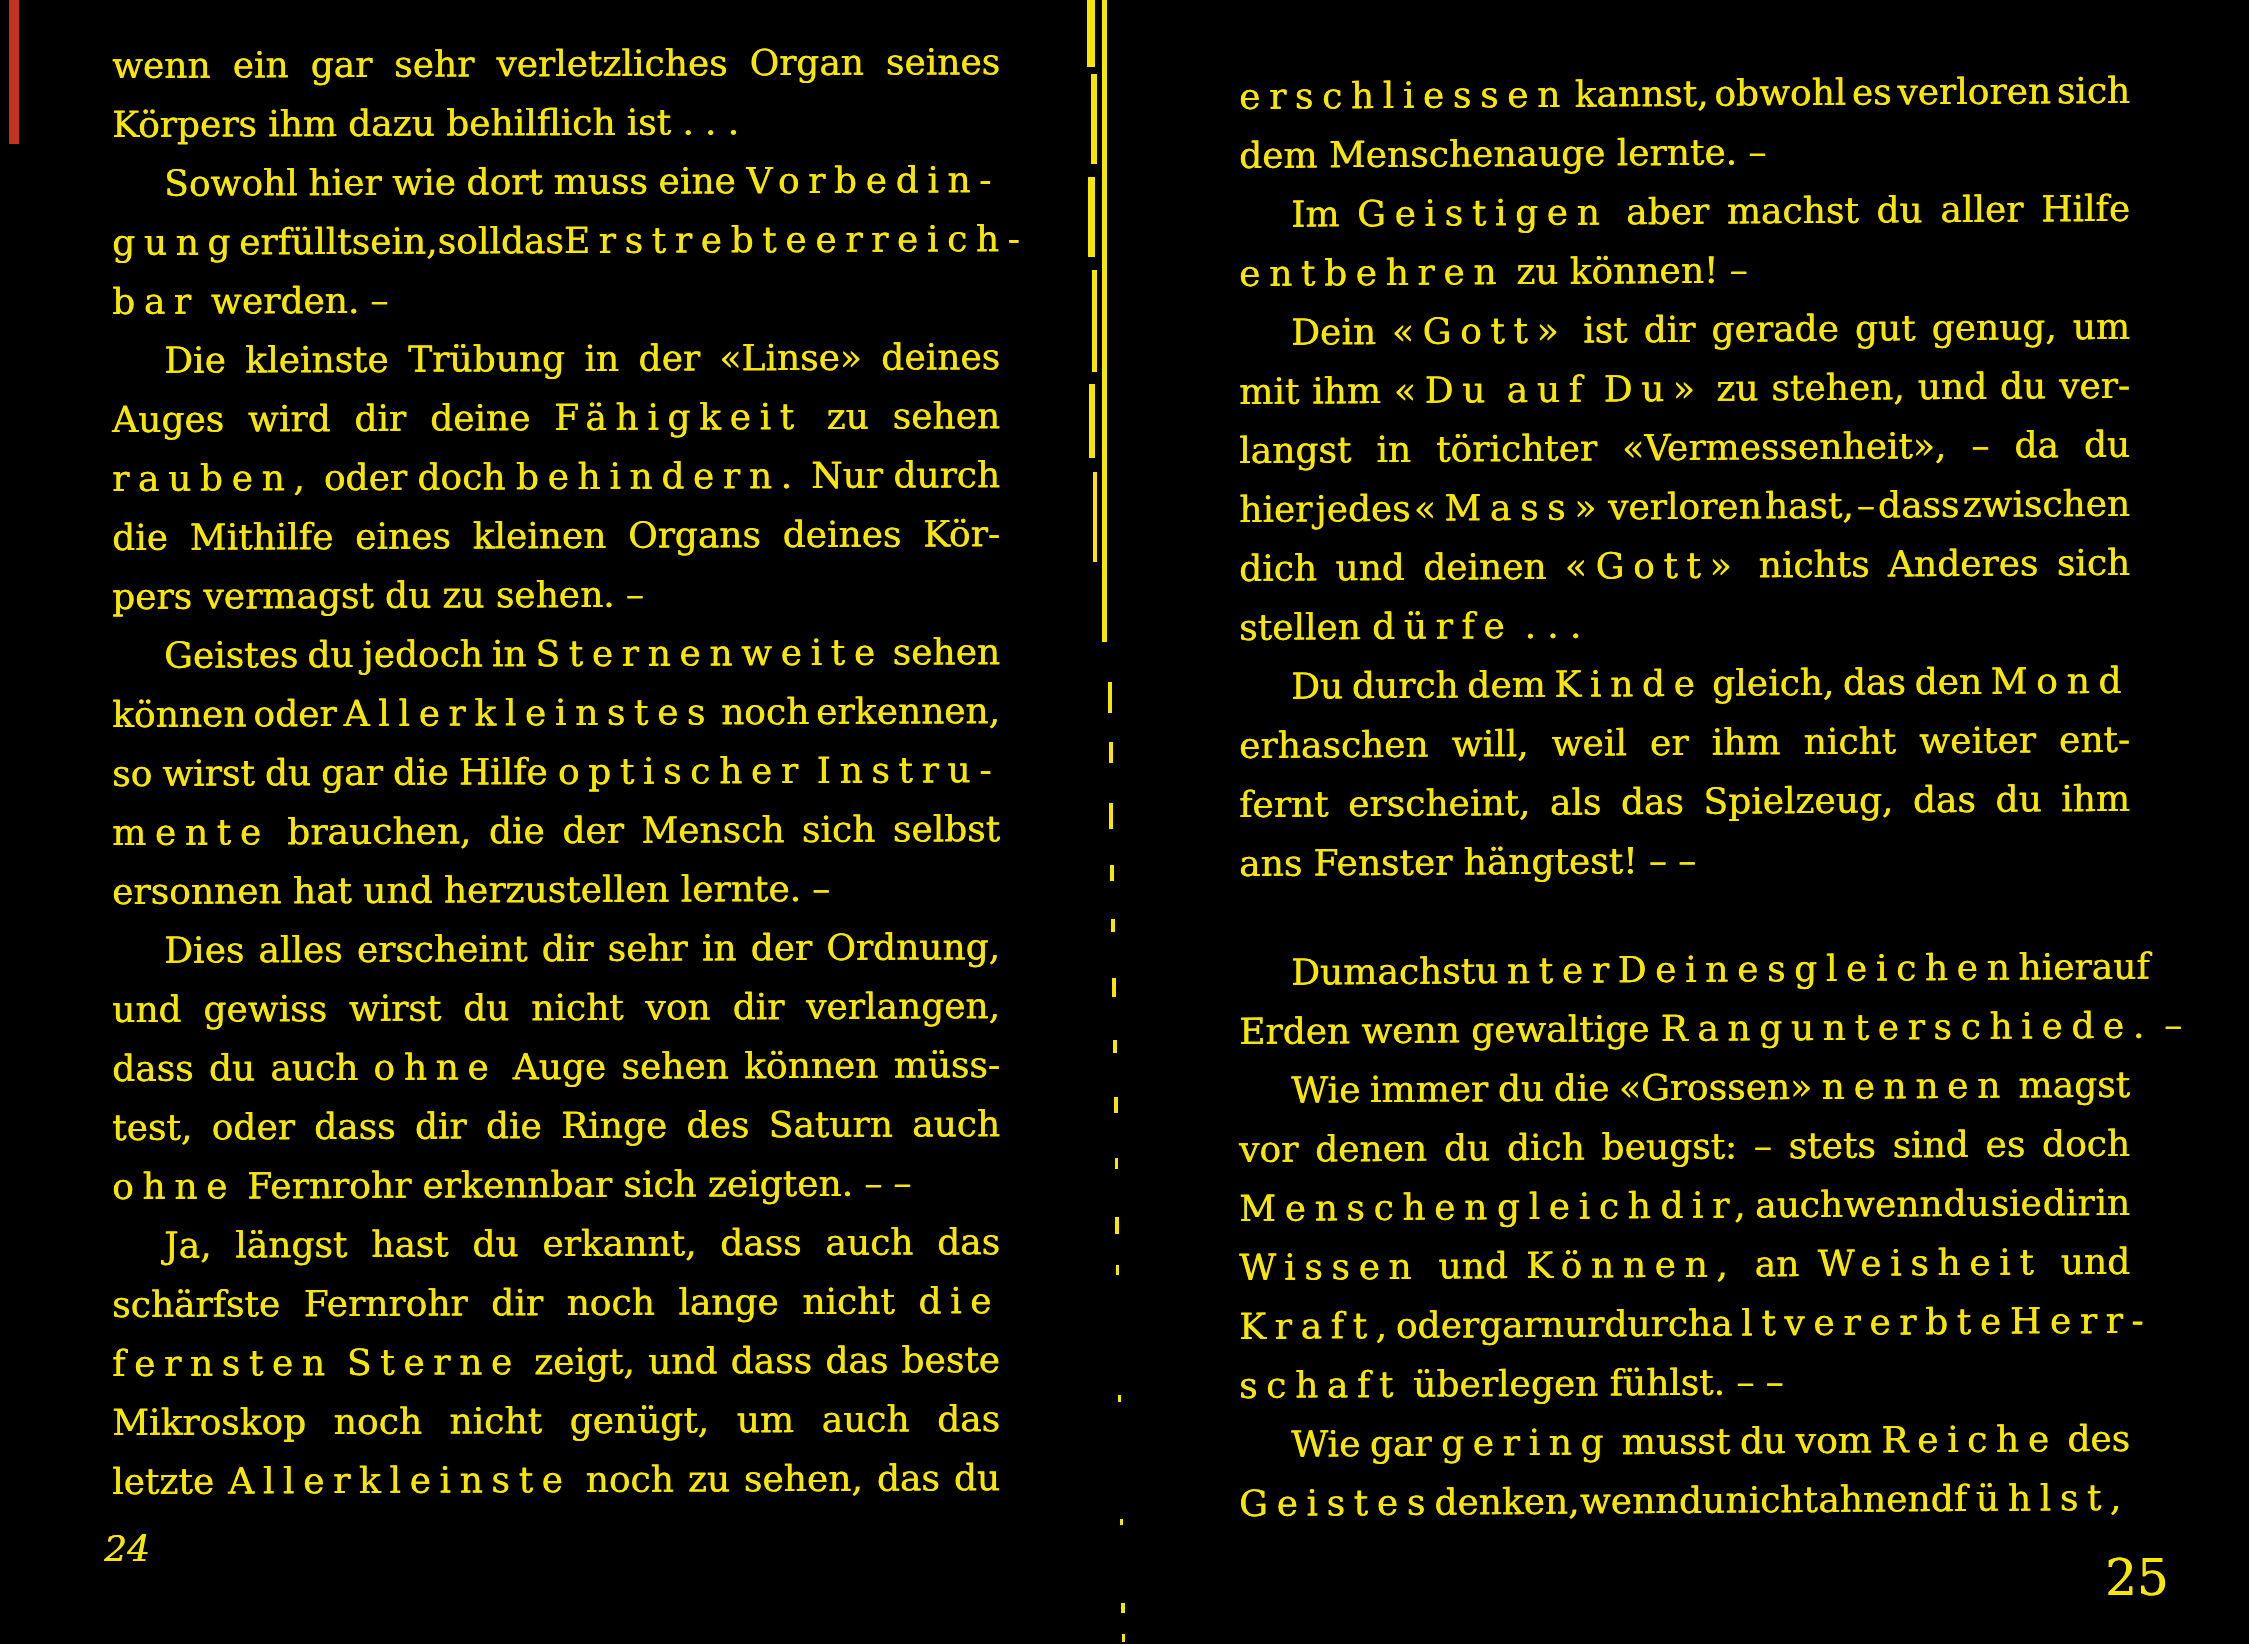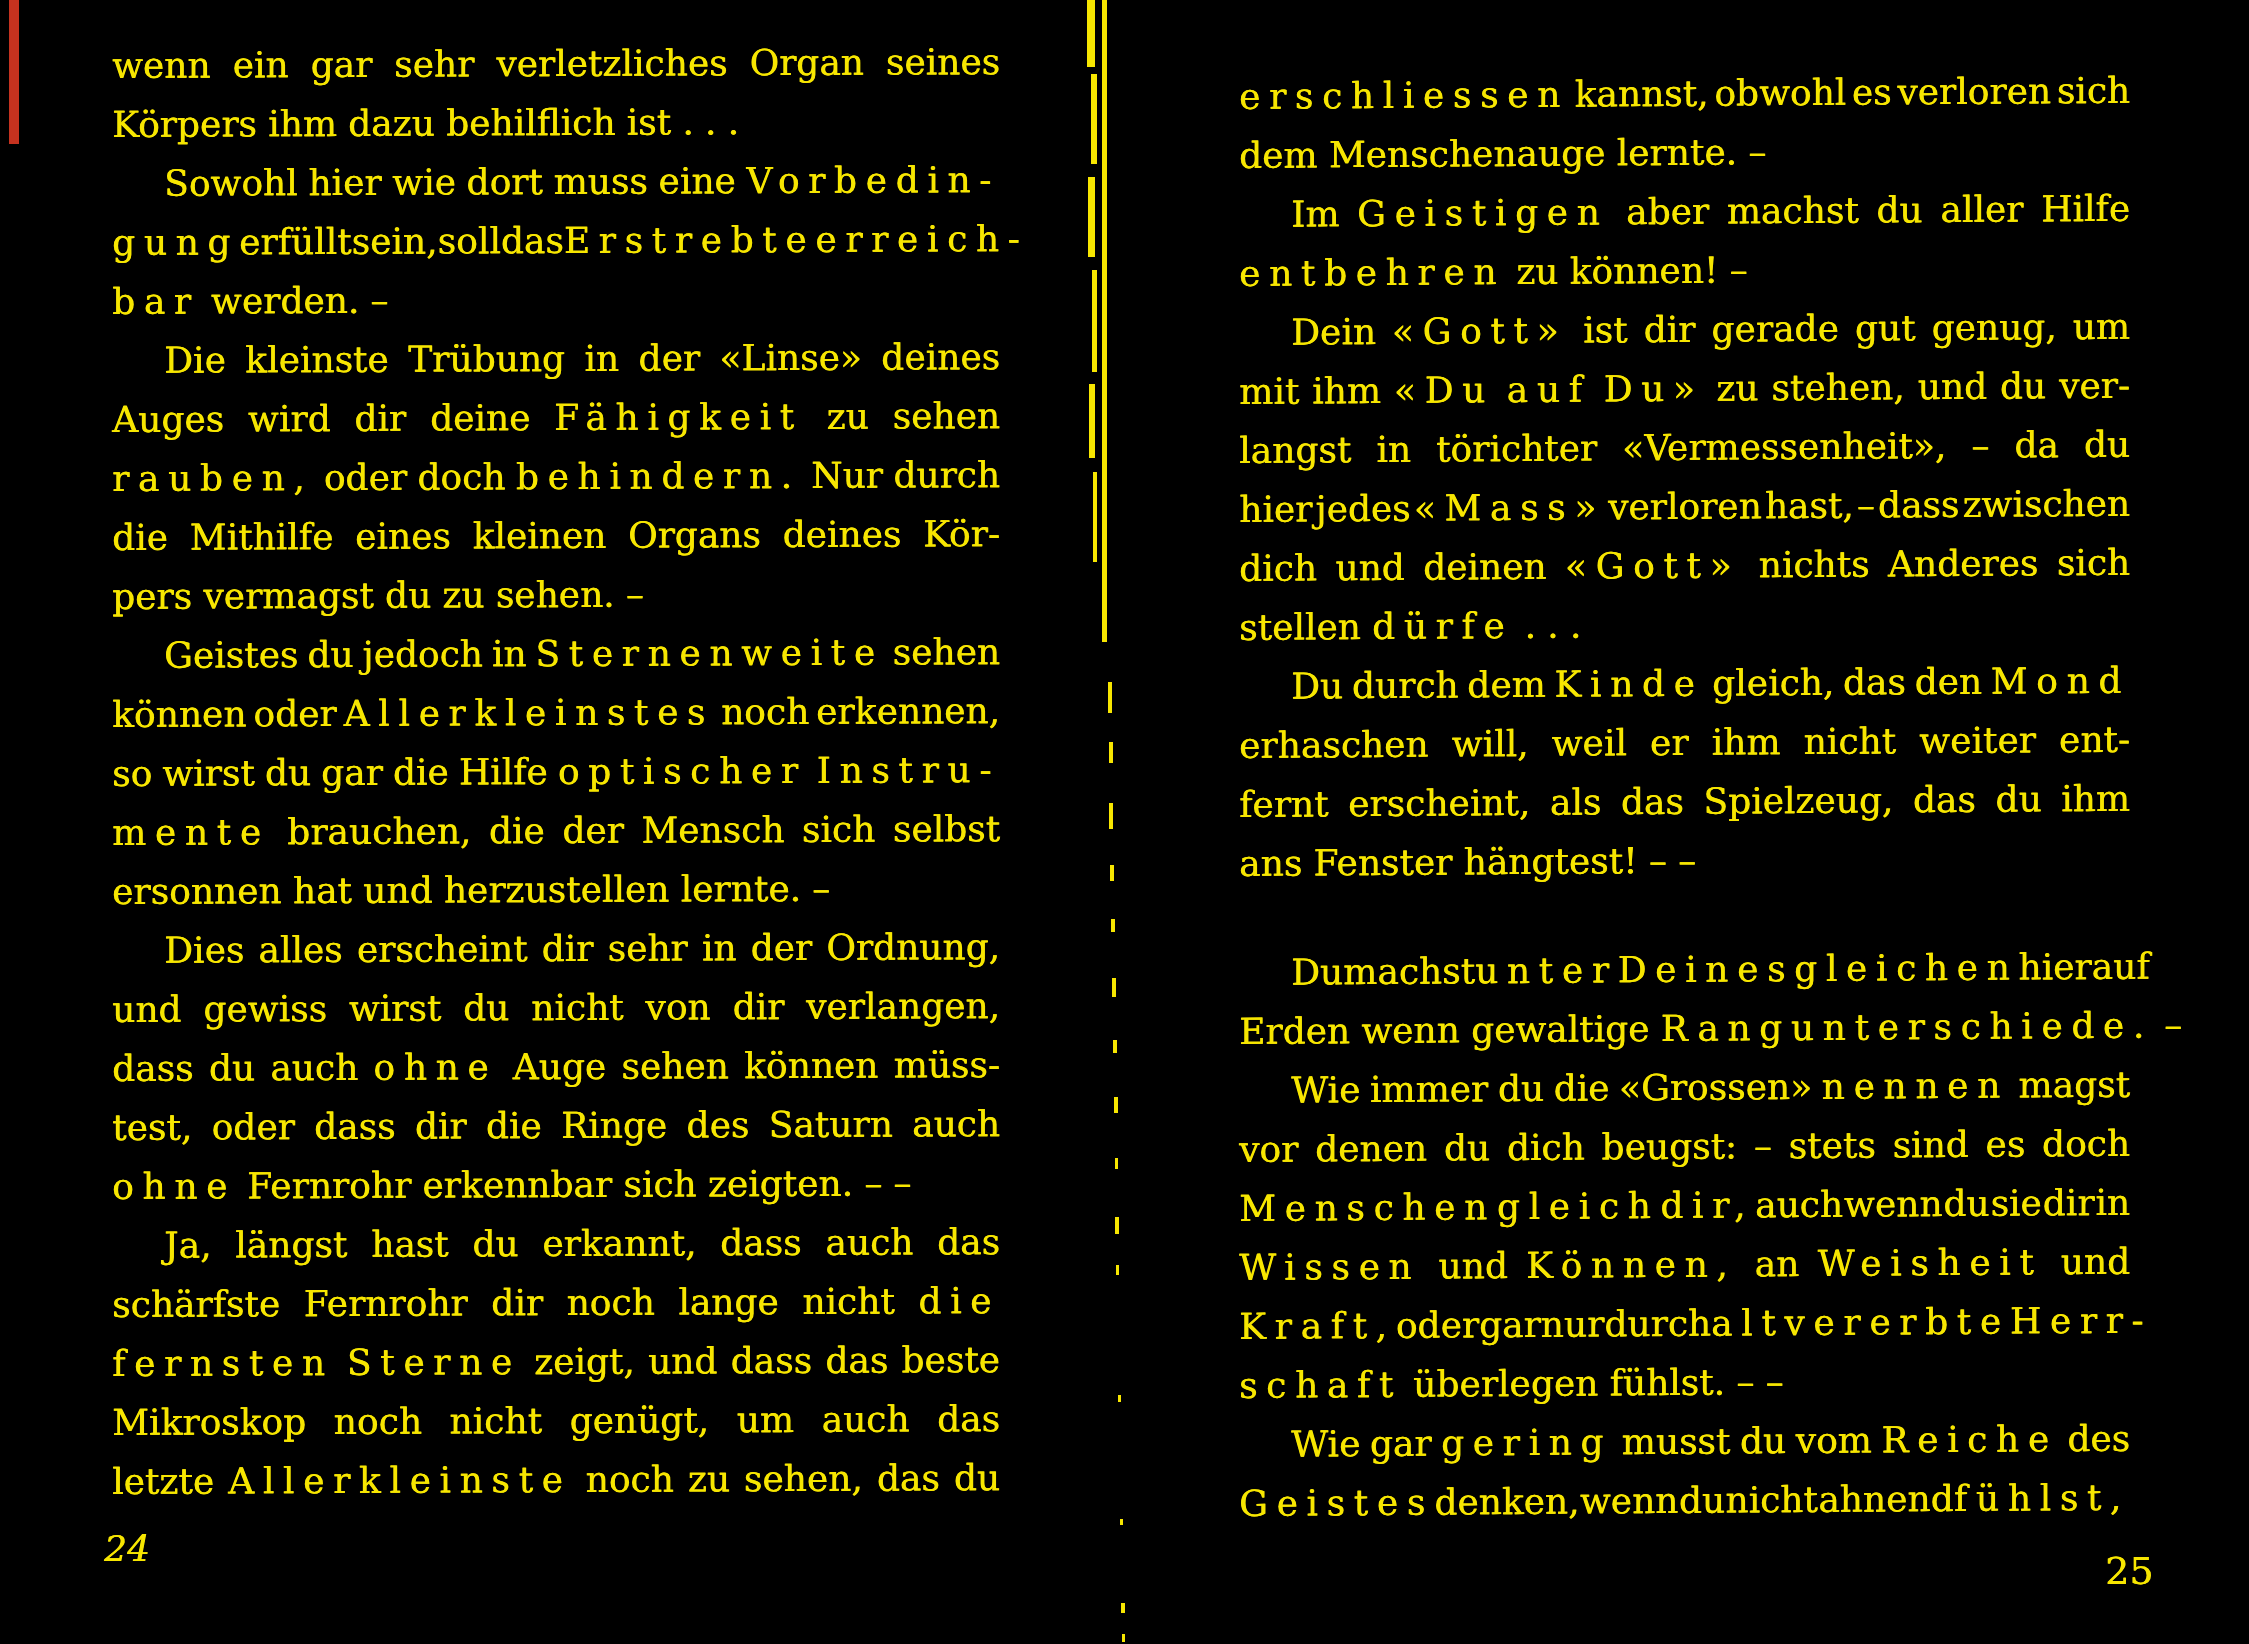--- a/index.html
+++ b/index.html
@@ -24,21 +24,21 @@
   .line span{white-space:pre;}
   .line.end{justify-content:flex-start;column-gap:11.2px;}
   .line.ind{padding-left:52px;}
   .line.gap{margin-top:50px;}
   .em{letter-spacing:0.24em;}
   .pagenum{
     position:absolute;color:var(--fg,#f7e600);font-size:36px;
     text-shadow:0.5px 0 currentColor;
   }
   #page-number-left{left:104px;top:1528px;font-style:italic;}
-  #page-number-right{left:2105px;top:1549px;font-size:38px;}
+  #page-number-right{left:2105px;top:1549px;font-size:50px;}
   #spine{position:absolute;left:0;top:0;width:2250px;height:1644px;pointer-events:none;}
   #spine .mark{position:absolute;background:var(--fg,#f7e600);}
   #red-artifact{position:absolute;left:8.7px;top:0;width:10.4px;height:144px;background:var(--red,#c5321f);}
 </style>
 </head>
 <body>
 
 <div id="red-artifact"></div>
 
 <div id="left-page" class="page">

